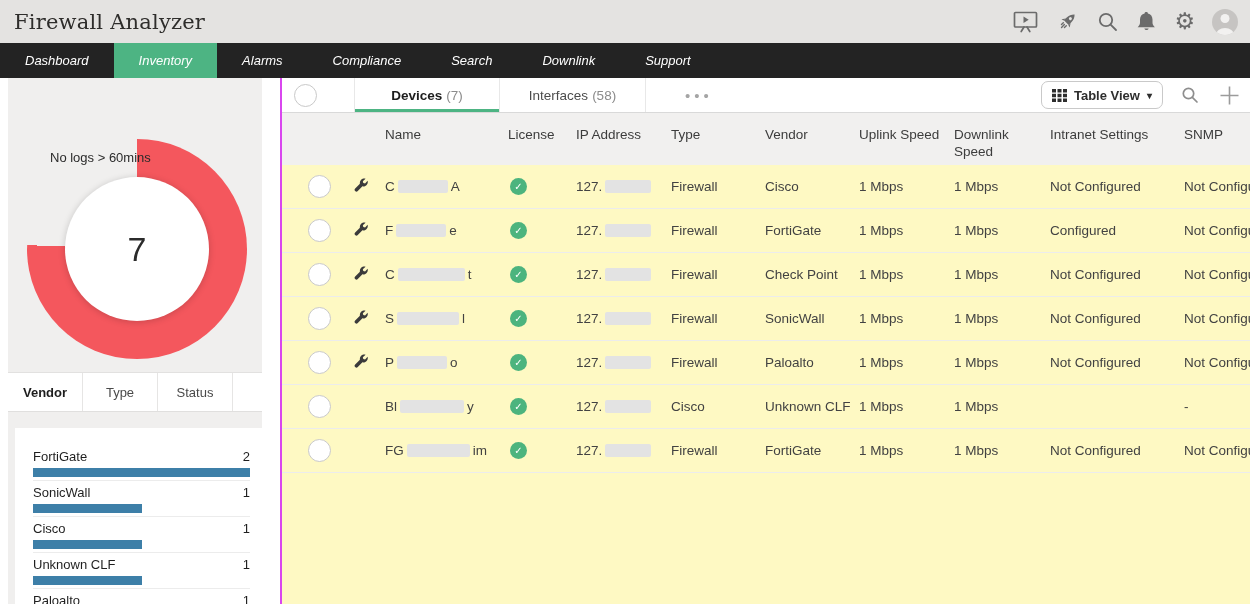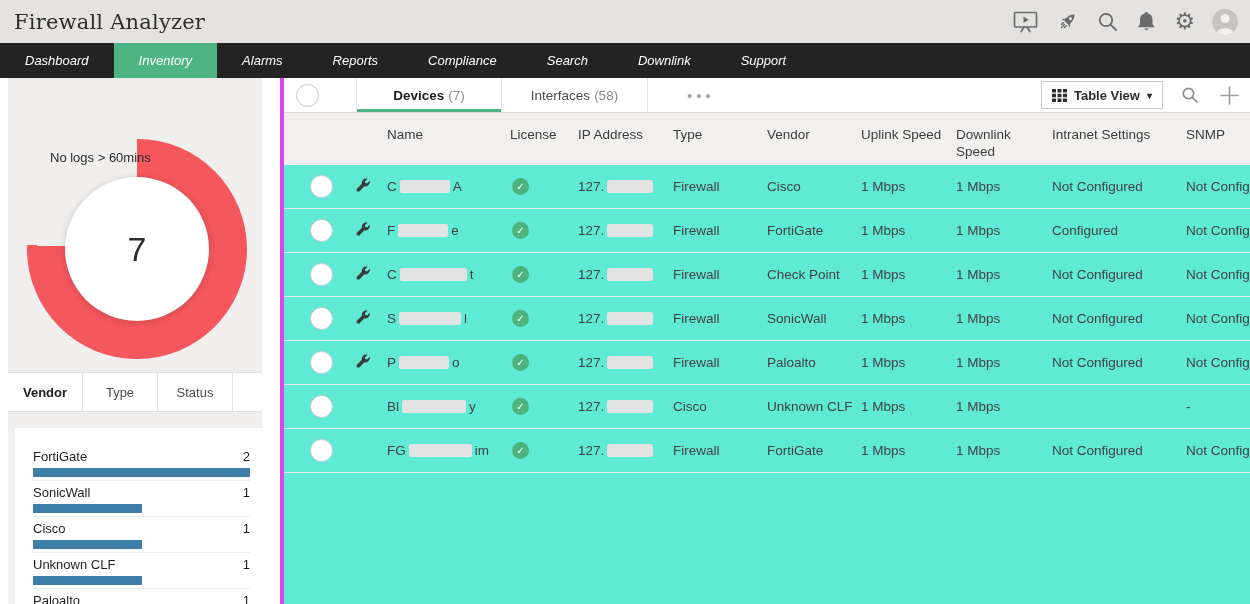--- a/index.html
+++ b/index.html
@@ -20,21 +20,21 @@
       width:18px;height:13px;border-radius:50% 50% 0 0;background:#f2f1f0;}
 
   
   .navbar{height:35px;background:#232323;display:flex;font-style:italic;}
   .nav-item{display:flex;align-items:center;padding:0 25px;color:#fff;font-size:13px;cursor:pointer;white-space:nowrap;}
 
   
   .body{display:flex;height:526px;}
 
   
-  .sidebar{width:280px;flex:none;display:flex;border-right:4px solid #d946ef;box-sizing:content-box;background:#e5e5e5;justify-content:center;}
+  .sidebar{width:280px;flex:none;display:flex;border-right:2px solid #d946ef;box-sizing:content-box;background:#e5e5e5;justify-content:center;}
   .side-left{width:8px;background:#fff;flex:none;}
   .side-mid{width:254px;flex:none;background:#f0efee;display:flex;flex-direction:column;}
   .side-right{flex:1;background:#fff;}
 
   .chart-panel{height:295px;position:relative;border-bottom:1px solid #e2e1e0;box-sizing:border-box;flex:none;}
   .donut{position:absolute;left:19px;top:61px;width:220px;height:220px;border-radius:50%;}
   .donut-hole{position:absolute;left:38px;top:38px;width:144px;height:144px;border-radius:50%;background:#fff;
       box-shadow:0 1px 7px rgba(0,0,0,.18);display:flex;align-items:center;justify-content:center;}
   .donut-value{font-size:34px;color:#2b2b2b;}
   .donut-label{position:absolute;left:42px;top:72px;font-size:13px;color:#2b2b2b;z-index:2;}
@@ -63,32 +63,32 @@
       border-left:1px solid #e8e8e8;cursor:pointer;box-sizing:border-box;}
   .tab-devices{width:145px;}
   .tab-interfaces{width:147px;border-right:1px solid #e8e8e8;}
   .tab .t-label{font-weight:bold;color:#1d1d1d;}
   .tab .t-label2{color:#4c4c4c;}
   .tab-count{color:#8b8b8b;margin-left:4px;}
   .tab.active::after{content:'';position:absolute;left:0;right:0;bottom:0;height:3px;background:#4db483;}
   .ellipsis{margin-left:15px;color:#a5a5a5;font-size:15px;letter-spacing:4px;cursor:pointer;}
   .right-controls{margin-left:auto;display:flex;align-items:center;padding-right:10px;}
   .view-btn{display:flex;align-items:center;gap:7px;height:28px;padding:0 10px;background:#fff;
-      border:1px solid #c9c9c9;border-radius:0;font-family:inherit;font-size:13px;color:#2e2e2e;
+      border:1px solid #c9c9c9;border-radius:7px;font-family:inherit;font-size:13px;color:#2e2e2e;
       font-weight:bold;cursor:pointer;}
   .caret{font-size:10px;color:#2e2e2e;}
   .tbar-icon{display:flex;align-items:center;cursor:pointer;}
   .tbar-search{margin-left:18px;}
   .tbar-plus{margin-left:20px;}
 
   
   .t-grid{display:grid;grid-template-columns:44px 40px 123px 68px 95px 94px 94px 95px 96px 134px 1fr;padding-left:15px;}
   .t-head{background:#f1f0ef;height:52px;box-sizing:border-box;flex:none;}
   .t-head .th{padding:13px 8px 0 4px;font-size:13.5px;color:#3c3c3c;line-height:17px;}
-  .t-body{flex:1;background:#5eead4;}
+  .t-body{flex:1;background:#fef9c3;}
   .t-row{height:43px;border-bottom:1px solid #ececec;align-items:center;font-size:13.5px;color:#424242;}
   .cell{padding-left:4px;white-space:nowrap;overflow:hidden;}
   .c-center{display:flex;justify-content:center;align-items:center;padding-left:0;}
   .redact{display:inline-block;height:13px;background:#e3e3e3;border-radius:2px;vertical-align:-2px;margin:0 3px;}
   .check{display:inline-flex;width:17px;height:17px;border-radius:50%;background:#4cb47e;color:#fff;
       font-size:10px;align-items:center;justify-content:center;margin-left:2px;}
 </style>
 </head>
 <body>
 
@@ -132,21 +132,20 @@
           <span class="gear-glyph">⚙</span>
         </span>
       <span class="avatar"></span>
     </div>
   </header>
 
   <nav class="navbar" id="navbar">
       <div class="nav-item">Dashboard</div>
       <div class="nav-item active" style="background: rgb(77, 180, 131);">Inventory</div>
       <div class="nav-item">Alarms</div>
-      <div class="nav-item">Reports</div>
       <div class="nav-item">Compliance</div>
       <div class="nav-item">Search</div>
       <div class="nav-item">Downlink</div>
       <div class="nav-item">Support</div>
     </nav>
 
   <div class="body">
 
     <aside class="sidebar">
       <div class="side-left"></div>

